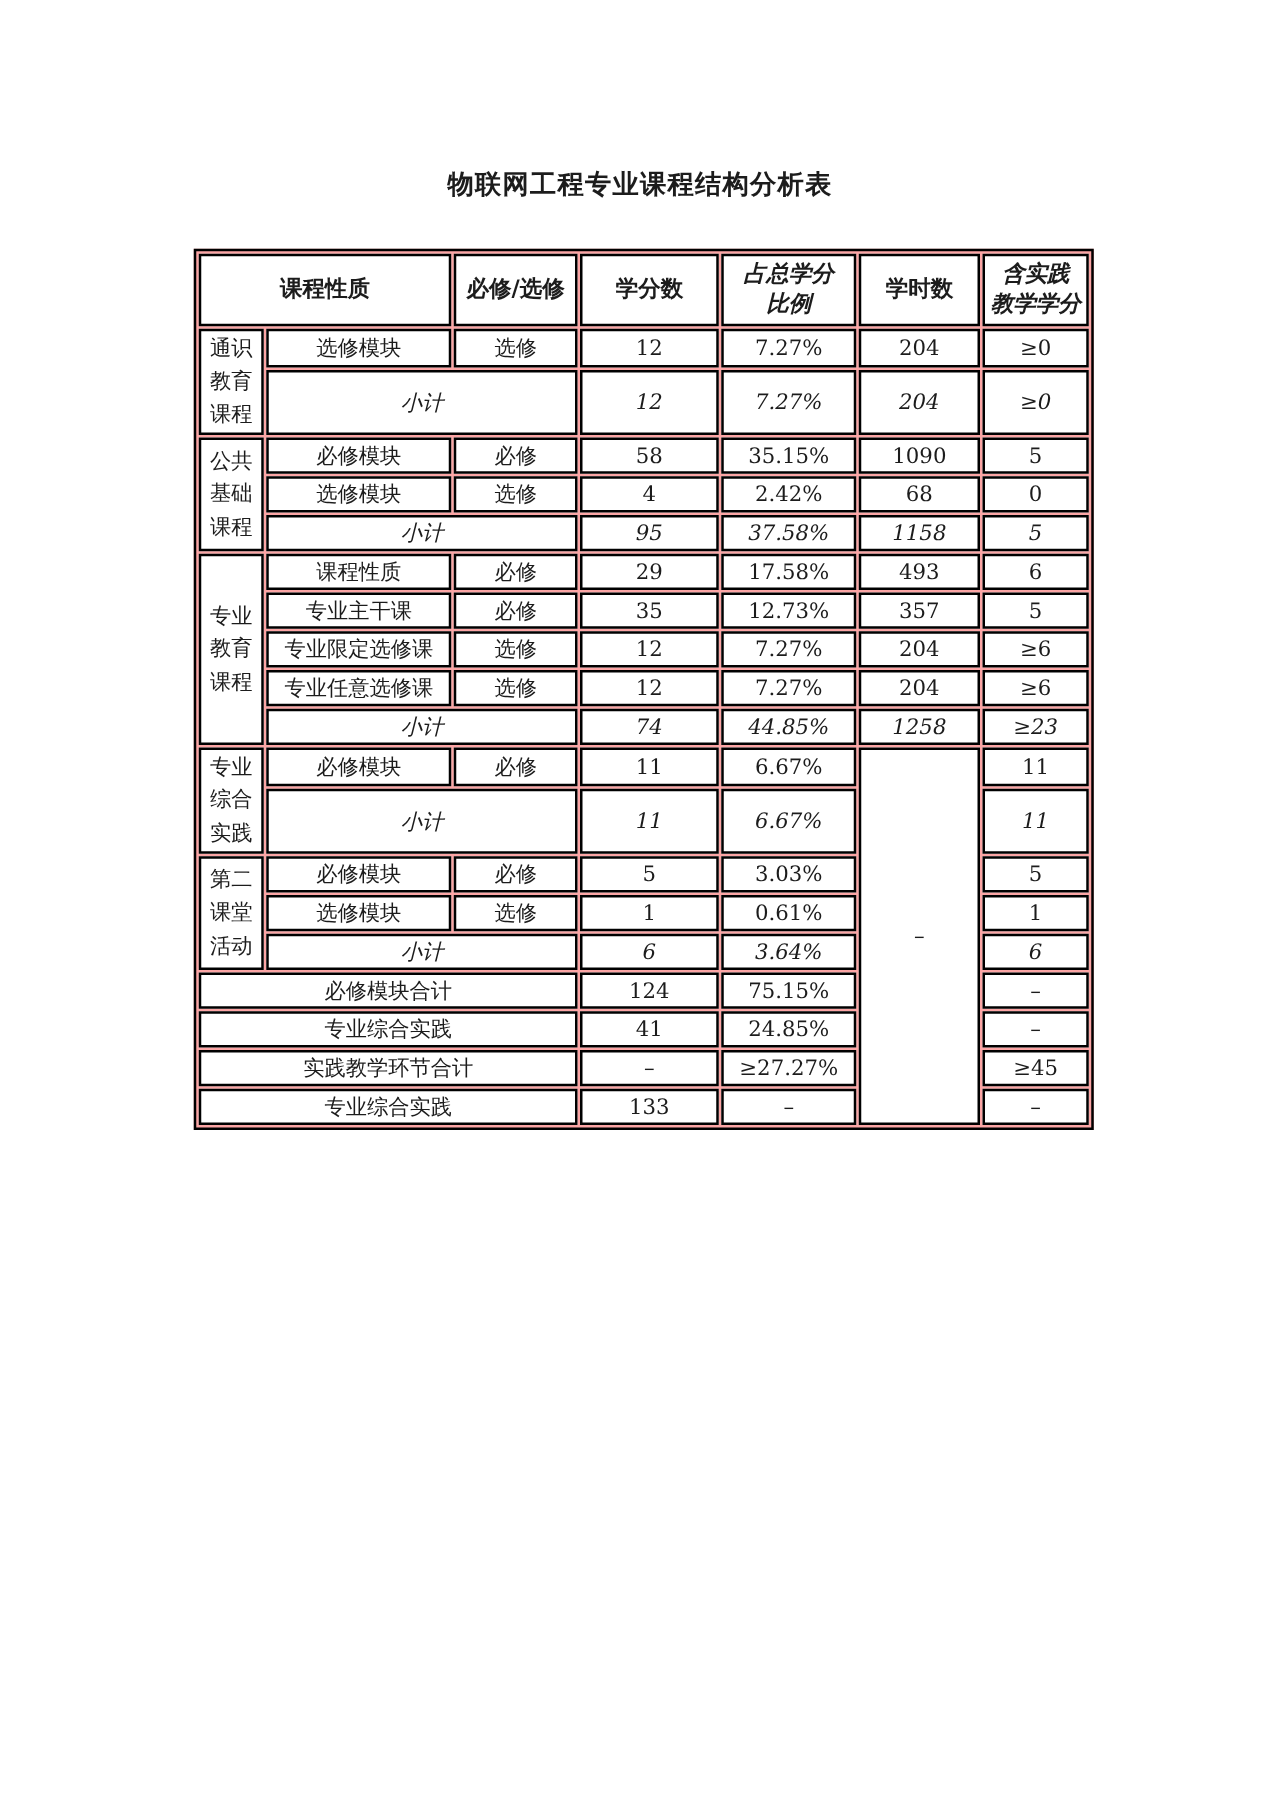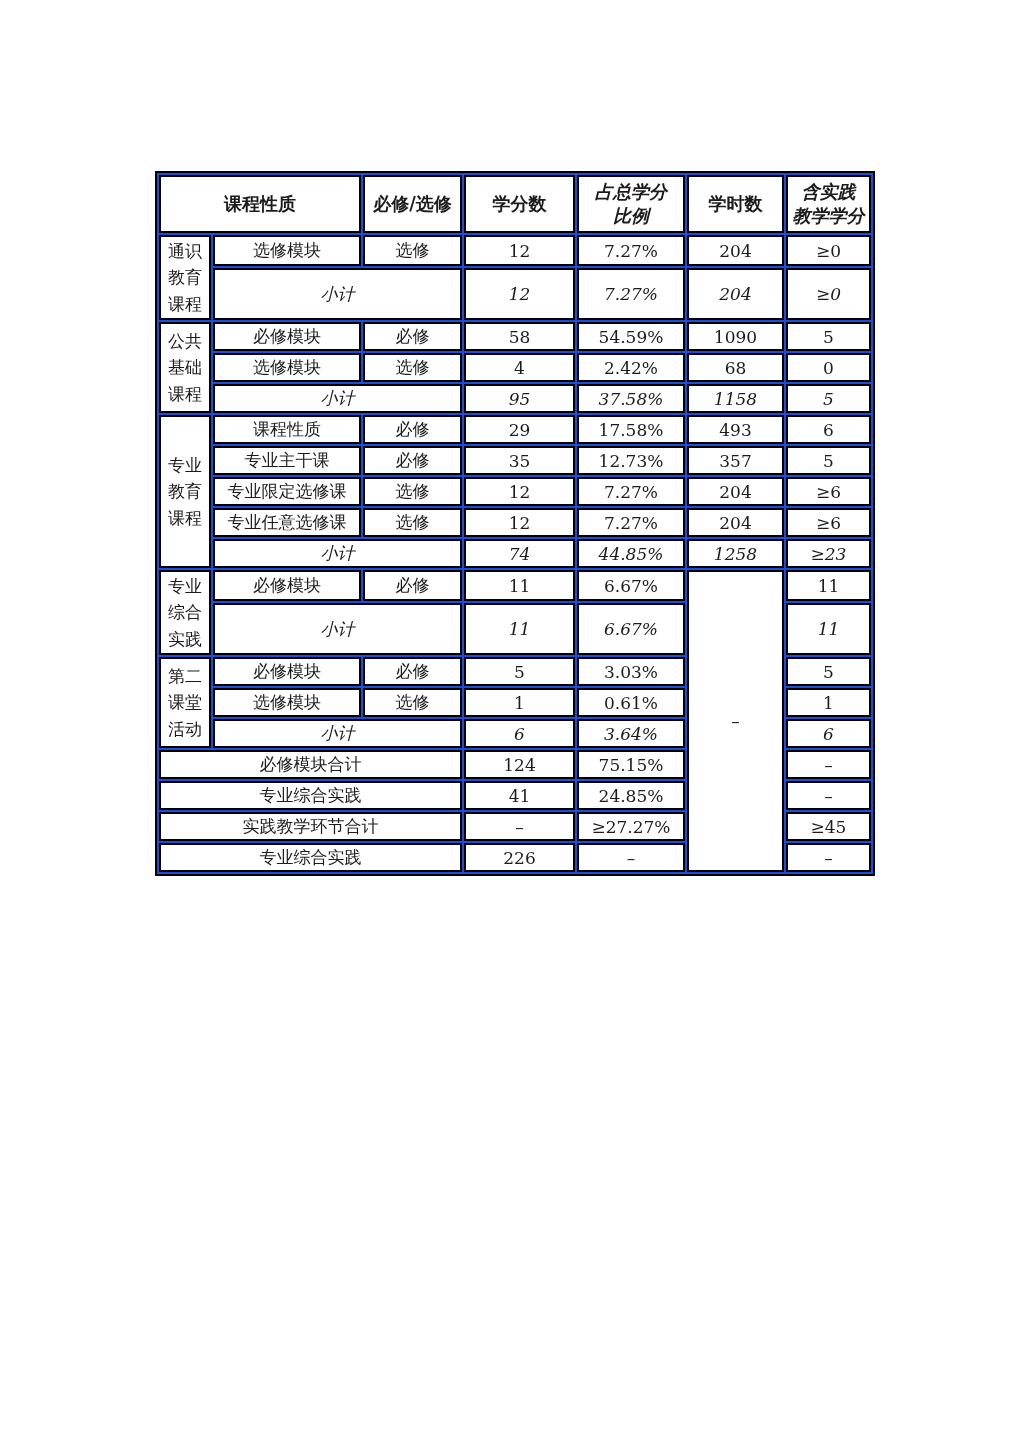--- a/index.html
+++ b/index.html
@@ -31,21 +31,21 @@
     letter-spacing: 1px;
     line-height: 28px;
   }
   table.course-table {
     margin-top: 38px;
     width: 714px;
     table-layout: fixed;
     border-collapse: separate;
     border-spacing: 2px;
     border: 2px solid #000000;
-    background: #1d4ed8;
+    background: #fca5a5;
   }
   table.course-table td {
     box-sizing: border-box;
     border: 2px solid #000000;
     text-align: center;
     vertical-align: middle;
     font-size: 17px;
     padding: 1px 2px;
     overflow: hidden;
     background: #ffffff;
@@ -67,20 +67,21 @@
   }
   td.gray { background: #d9d9d9; font-style: italic; }
   td.hours-merged { background: #ffffff; }
   .hline { display: block; font-style: italic; }
 </style>
 </head>
 <body>
 
 <div class="page">
   <div class="doc">
+    <div class="doc-title">物联网工程专业课程结构分析表</div>
 
     <table class="course-table">
       <colgroup>
         <col style="width:52px">
           <col style="width:148px">
           <col style="width:99px">
         <col style="width:111px">
           <col style="width:108px">
           <col style="width:97px">
           <col style="width:85px">
@@ -117,21 +118,21 @@
         <td class="gray">7.27%</td>
         <td class="gray">204</td>
         <td class="gray">≥0</td>
       </tr>
 
       <tr class="h-n">
         <td class="cat" rowspan="3">公共基础课程</td>
         <td>必修模块</td>
         <td>必修</td>
         <td>58</td>
-        <td>54.59%</td>
+        <td>35.15%</td>
         <td>1090</td>
         <td>5</td>
       </tr>
       <tr class="h-n">
         <td>选修模块</td>
         <td>选修</td>
         <td>4</td>
         <td>2.42%</td>
         <td>68</td>
         <td>0</td>
@@ -236,20 +237,20 @@
         <td>–</td>
       </tr>
       <tr class="h-s">
         <td colspan="3">实践教学环节合计</td>
         <td>–</td>
         <td>≥27.27%</td>
         <td>≥45</td>
       </tr>
       <tr class="h-s">
         <td colspan="3">专业综合实践</td>
-        <td>226</td>
+        <td>133</td>
         <td>–</td>
         <td>–</td>
       </tr>
     </tbody>
       </table>
   </div>
 </div>
 
 </body></html>

